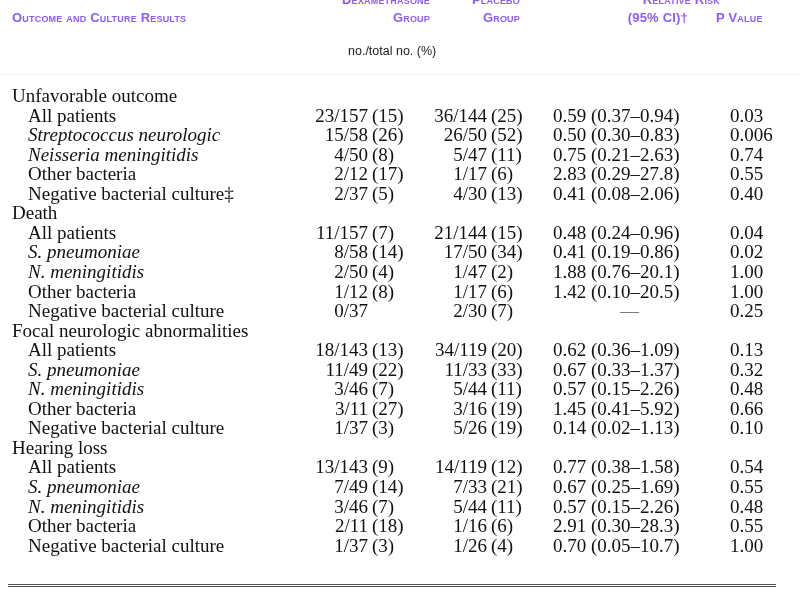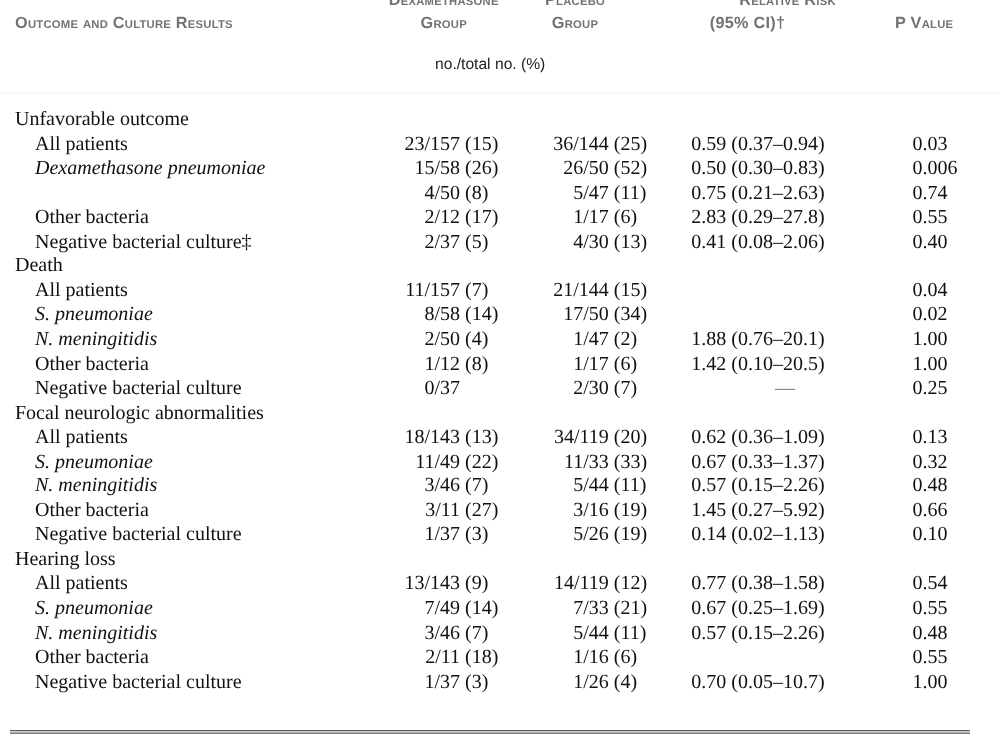--- a/index.html
+++ b/index.html
@@ -1,21 +1,21 @@
 <!DOCTYPE html>
 <html><head>
 <meta charset="utf-8">
 <style>
   html, body { margin: 0; padding: 0; background: #ffffff; }
   body { width: 800px; height: 600px; overflow: hidden; position: relative; color: #1a1a1a; }
-  .hdr { position: absolute; font-family: "Liberation Sans", sans-serif; font-weight: bold; font-size: 13px; letter-spacing: 0.2px; white-space: nowrap; font-variant: small-caps; color: #737373; }
-  .hdr.c { text-align: center; }
+  .hdr { position: absolute; font-family: "Liberation Sans", sans-serif; font-weight: bold; font-size: 13px; letter-spacing: 0.2px; white-space: nowrap; font-variant: small-caps; color: #8b5cf6; }
+  .hdr.c { text-align: right; }
   .units { position: absolute; font-family: "Liberation Sans", sans-serif; font-size: 12.5px; color: #222; white-space: nowrap; }
   .faint-rule { position: absolute; left: 0; top: 74px; width: 800px; height: 1px; background: #f1f1f1; }
-  .row { position: absolute; left: 0; width: 800px; height: 19px; font-family: "Liberation Serif", serif; font-size: 16px; line-height: 19px; white-space: nowrap; color: #111; }
+  .row { position: absolute; left: 0; width: 800px; height: 19px; font-family: "Liberation Serif", serif; font-size: 19px; line-height: 19px; white-space: nowrap; color: #111; }
   .row .lbl { position: absolute; left: 12px; }
   .row.sub .lbl { left: 28px; }
   .row .lbl.it { font-style: italic; }
   .row .frac { position: absolute; text-align: right; }
   .row .pct { position: absolute; text-align: center; }
   .row .dx-f { left: 270px; width: 98px; }
   .row .dx-p { left: 372px; }
   .row .pl-f { left: 400px; width: 87px; }
   .row .pl-p { left: 491px; }
   .row .rr { position: absolute; left: 553px; }
@@ -46,29 +46,30 @@
     <div class="row sub" style="top: 105.55px;">
       <span class="lbl">All patients</span>
       <span class="frac dx-f">23/157</span>
       <span class="pct dx-p">(15)</span>
       <span class="frac pl-f">36/144</span>
       <span class="pct pl-p">(25)</span>
       <span class="rr">0.59 (0.37–0.94)</span>
       <span class="pv">0.03</span>
     </div>
     <div class="row sub" style="top: 125.1px;">
-      <span class="lbl it">Dexamethasone pneumoniae</span>
+      <span class="lbl it">Streptococcus neurologic</span>
       <span class="frac dx-f">15/58</span>
       <span class="pct dx-p">(26)</span>
       <span class="frac pl-f">26/50</span>
       <span class="pct pl-p">(52)</span>
       <span class="rr">0.50 (0.30–0.83)</span>
       <span class="pv">0.006</span>
     </div>
     <div class="row sub" style="top: 144.65px;">
+      <span class="lbl it">Neisseria meningitidis</span>
       <span class="frac dx-f">4/50</span>
       <span class="pct dx-p">(8)</span>
       <span class="frac pl-f">5/47</span>
       <span class="pct pl-p">(11)</span>
       <span class="rr">0.75 (0.21–2.63)</span>
       <span class="pv">0.74</span>
     </div>
     <div class="row sub" style="top: 164.2px;">
       <span class="lbl">Other bacteria</span>
       <span class="frac dx-f">2/12</span>
@@ -89,28 +90,30 @@
     </div>
     <div class="row" style="top: 203.3px;">
       <span class="lbl">Death</span>
     </div>
     <div class="row sub" style="top: 222.85px;">
       <span class="lbl">All patients</span>
       <span class="frac dx-f">11/157</span>
       <span class="pct dx-p">(7)</span>
       <span class="frac pl-f">21/144</span>
       <span class="pct pl-p">(15)</span>
+      <span class="rr">0.48 (0.24–0.96)</span>
       <span class="pv">0.04</span>
     </div>
     <div class="row sub" style="top: 242.4px;">
       <span class="lbl it">S. pneumoniae</span>
       <span class="frac dx-f">8/58</span>
       <span class="pct dx-p">(14)</span>
       <span class="frac pl-f">17/50</span>
       <span class="pct pl-p">(34)</span>
+      <span class="rr">0.41 (0.19–0.86)</span>
       <span class="pv">0.02</span>
     </div>
     <div class="row sub" style="top: 261.95px;">
       <span class="lbl it">N. meningitidis</span>
       <span class="frac dx-f">2/50</span>
       <span class="pct dx-p">(4)</span>
       <span class="frac pl-f">1/47</span>
       <span class="pct pl-p">(2)</span>
       <span class="rr">1.88 (0.76–20.1)</span>
       <span class="pv">1.00</span>
@@ -162,21 +165,21 @@
       <span class="pct pl-p">(11)</span>
       <span class="rr">0.57 (0.15–2.26)</span>
       <span class="pv">0.48</span>
     </div>
     <div class="row sub" style="top: 398.8px;">
       <span class="lbl">Other bacteria</span>
       <span class="frac dx-f">3/11</span>
       <span class="pct dx-p">(27)</span>
       <span class="frac pl-f">3/16</span>
       <span class="pct pl-p">(19)</span>
-      <span class="rr">1.45 (0.27–5.92)</span>
+      <span class="rr">1.45 (0.41–5.92)</span>
       <span class="pv">0.66</span>
     </div>
     <div class="row sub" style="top: 418.35px;">
       <span class="lbl">Negative bacterial culture</span>
       <span class="frac dx-f">1/37</span>
       <span class="pct dx-p">(3)</span>
       <span class="frac pl-f">5/26</span>
       <span class="pct pl-p">(19)</span>
       <span class="rr">0.14 (0.02–1.13)</span>
       <span class="pv">0.10</span>
@@ -210,20 +213,21 @@
       <span class="pct pl-p">(11)</span>
       <span class="rr">0.57 (0.15–2.26)</span>
       <span class="pv">0.48</span>
     </div>
     <div class="row sub" style="top: 516.1px;">
       <span class="lbl">Other bacteria</span>
       <span class="frac dx-f">2/11</span>
       <span class="pct dx-p">(18)</span>
       <span class="frac pl-f">1/16</span>
       <span class="pct pl-p">(6)</span>
+      <span class="rr">2.91 (0.30–28.3)</span>
       <span class="pv">0.55</span>
     </div>
     <div class="row sub" style="top: 535.65px;">
       <span class="lbl">Negative bacterial culture</span>
       <span class="frac dx-f">1/37</span>
       <span class="pct dx-p">(3)</span>
       <span class="frac pl-f">1/26</span>
       <span class="pct pl-p">(4)</span>
       <span class="rr">0.70 (0.05–10.7)</span>
       <span class="pv">1.00</span>

